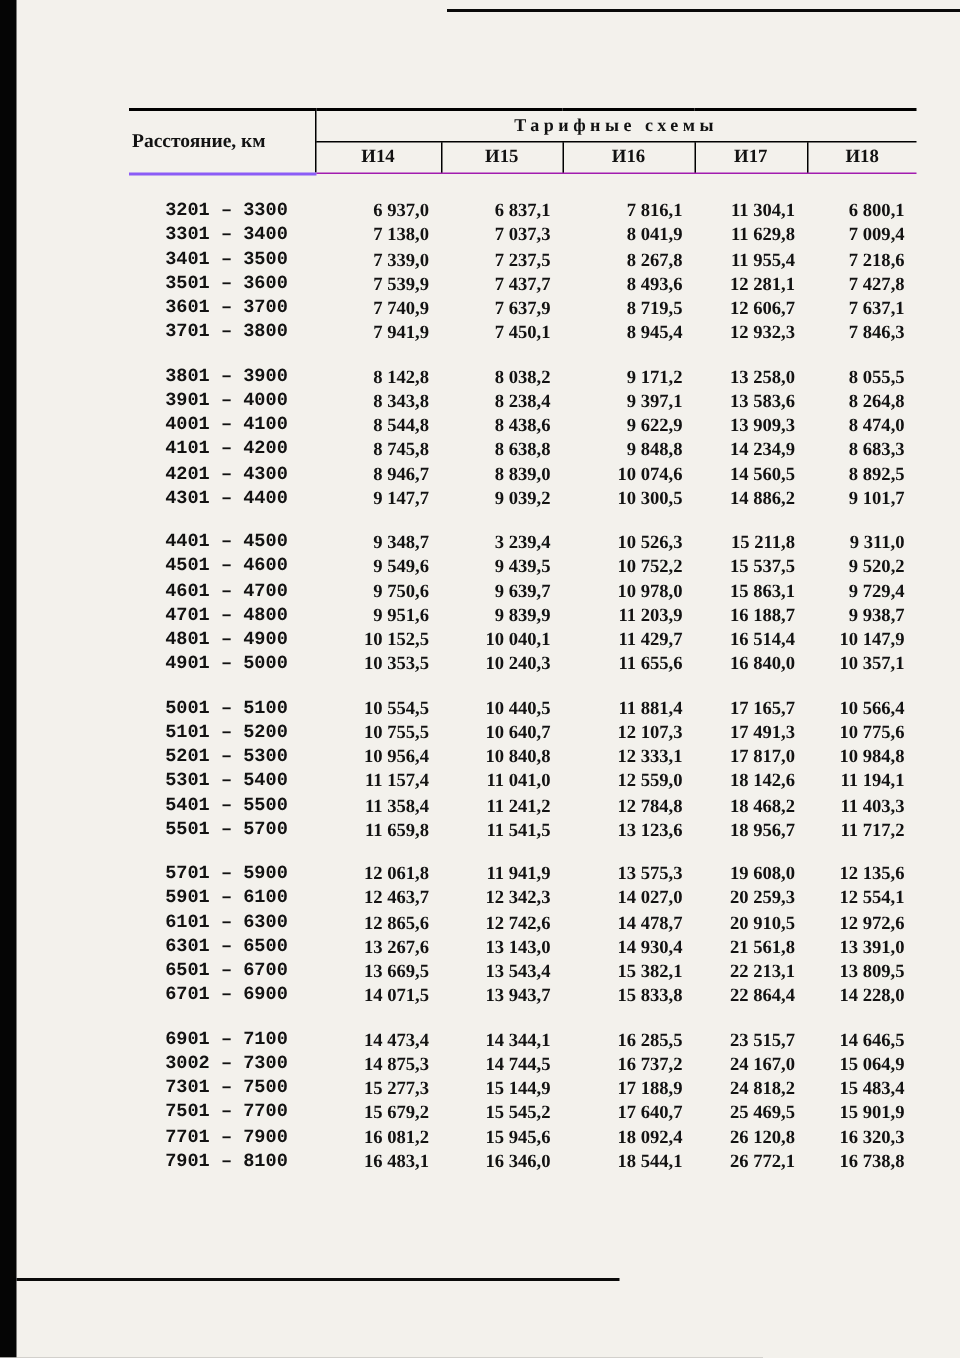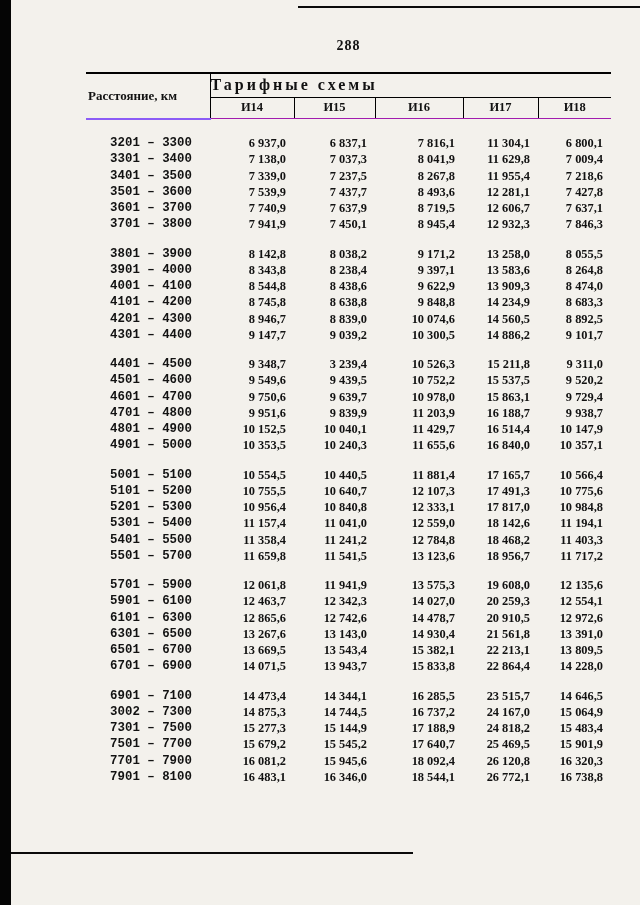--- a/index.html
+++ b/index.html
@@ -58,23 +58,23 @@
     border-right: 1.5px solid #000;
     border-bottom: 2px solid #8b5cf6;
     font-size: 13px;
     text-align: left;
     vertical-align: middle;
     padding: 2px 2px;
   }
   .schemes-head {
     border-top: 2px solid #000;
     border-bottom: 1.5px solid #000;
-    text-align: left;
+    text-align: center;
     letter-spacing: 3px;
-    font-size: 16px;
+    font-size: 12px;
     padding: 2px 0 3px 0;
   }
   .scheme-col {
     border-bottom: 1px solid #a21caf;
     border-right: 1.5px solid #000;
     text-align: center;
     font-size: 12.5px;
     padding: 2px 0 3px 0;
   }
   .scheme-col.last { border-right: none; }
@@ -92,21 +92,20 @@
 </style>
 </head>
 <body>
 
 <div class="page">
 
   <div class="edge-left"></div>
   <div class="scan-line-top"></div>
   <div class="scan-line-bottom"></div>
 
-  <div class="page-number">288</div>
 
   <table class="tariff">
     <colgroup>
       <col class="c-dist">
       <col class="c14">
       <col class="c15">
       <col class="c16">
       <col class="c17">
       <col class="c18">
     </colgroup>

